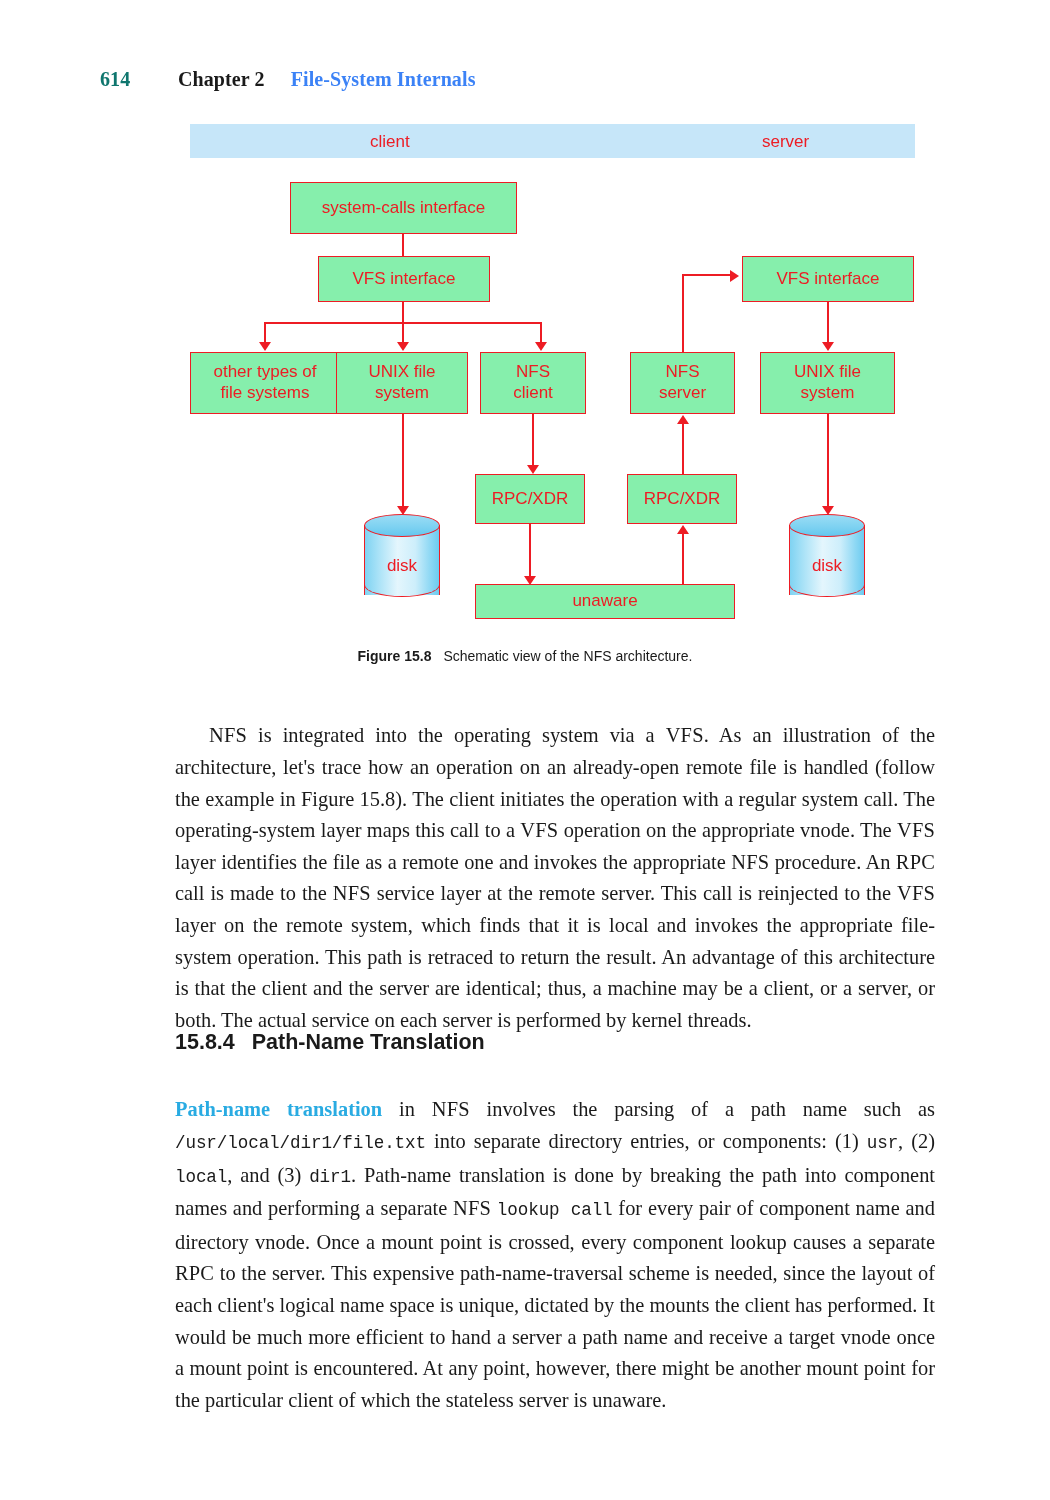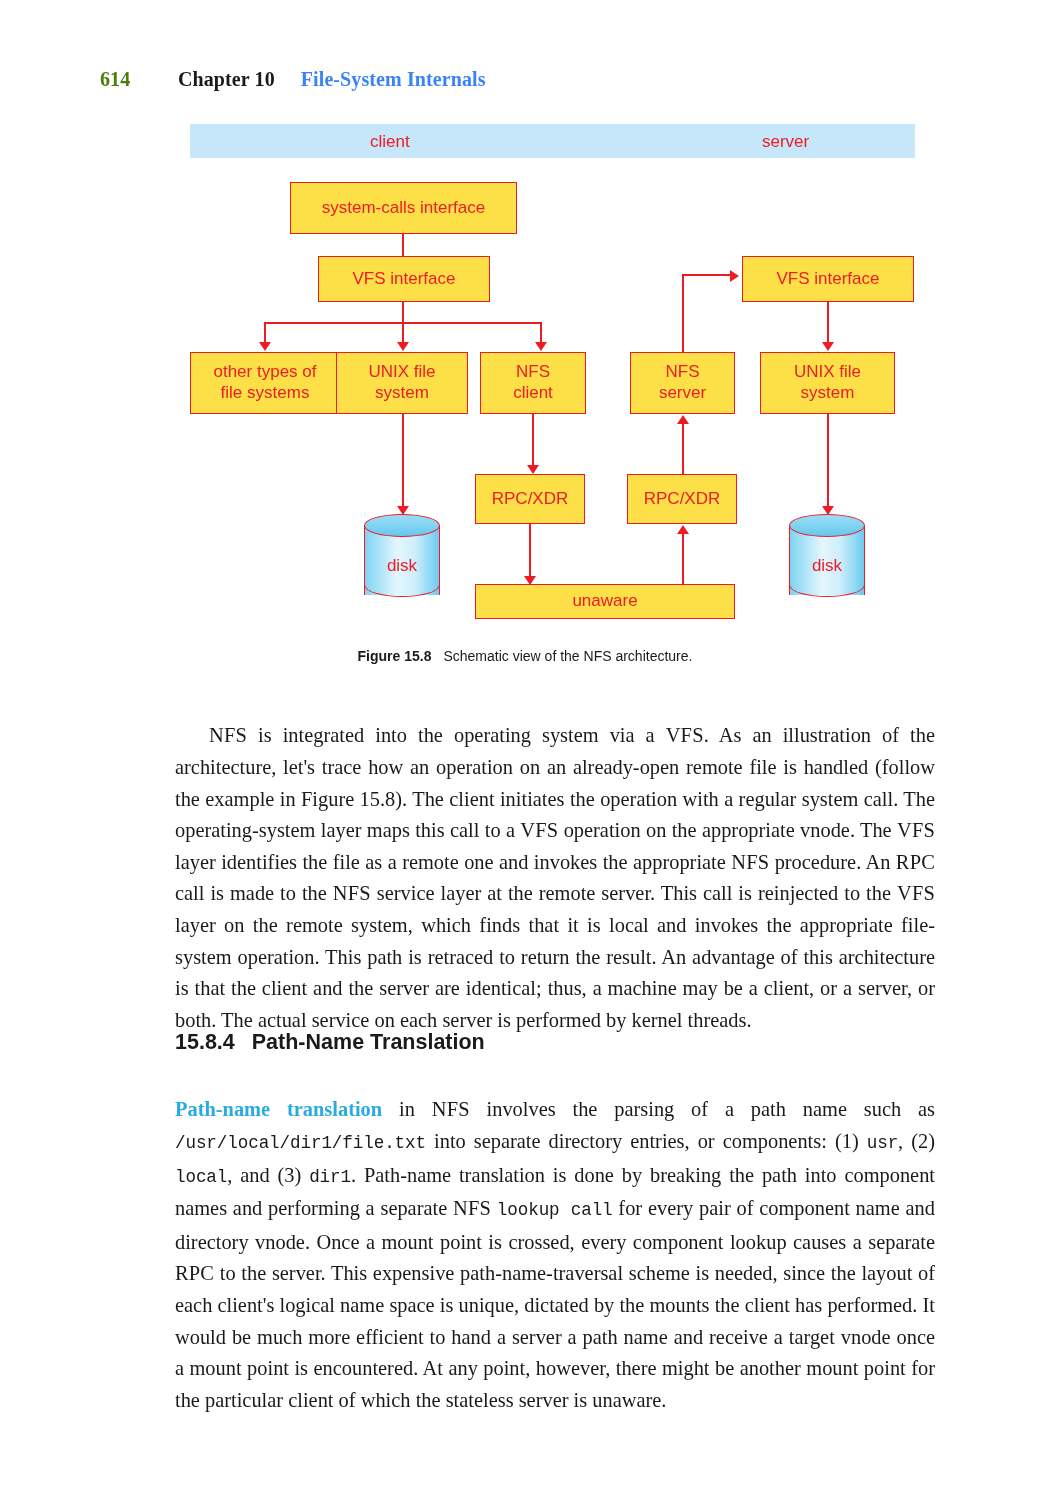--- a/index.html
+++ b/index.html
@@ -25,21 +25,21 @@
     height: 32px;
     font-family: "Liberation Serif", serif;
     font-weight: bold;
     font-size: 20px;
     letter-spacing: 0.1px;
     white-space: nowrap;
   }
   .page-header .folio {
     display: inline-block;
     width: 78px;
-    color: #4d7c0f;
+    color: #0f766e;
   }
   .page-header .chapter-label {
     display: inline-block;
     color: #1a1a1a;
   }
   .page-header .chapter-title {
     display: inline-block;
     margin-left: 26px;
     color: #3b82f6;
   }
@@ -66,21 +66,21 @@
     font-family: "Liberation Sans", sans-serif;
     font-size: 17px;
     color: #ed1c24;
     white-space: nowrap;
   }
   .band-label.client { left: 180px; }
   .band-label.server { left: 572px; }
 
   .dbox {
     position: absolute;
-    background: #fde047;
+    background: #86efac;
     border: 1.6px solid #ed1c24;
     box-sizing: border-box;
     display: flex;
     align-items: center;
     justify-content: center;
     text-align: center;
     font-family: "Liberation Sans", sans-serif;
     font-size: 17px;
     line-height: 1.22;
     color: #ed1c24;
@@ -226,21 +226,21 @@
     font-size: 21.5px;
     color: #1a1a1a;
     white-space: nowrap;
   }
   .section-heading .num { display: inline-block; margin-right: 17px; }
 </style>
 </head>
 <body>
 
 <div class="page-header">
-  <span class="folio">614</span><span class="chapter-label">Chapter 10</span><span class="chapter-title">File-System Internals</span>
+  <span class="folio">614</span><span class="chapter-label">Chapter 2</span><span class="chapter-title">File-System Internals</span>
 </div>
 
 <div class="figure">
 
   <div class="band"></div>
   <div class="band-label client">client</div>
   <div class="band-label server">server</div>
 
   <div class="dbox" style="left:100px; top:58px; width:227px; height:52px;">
     <span>system-calls interface</span>

